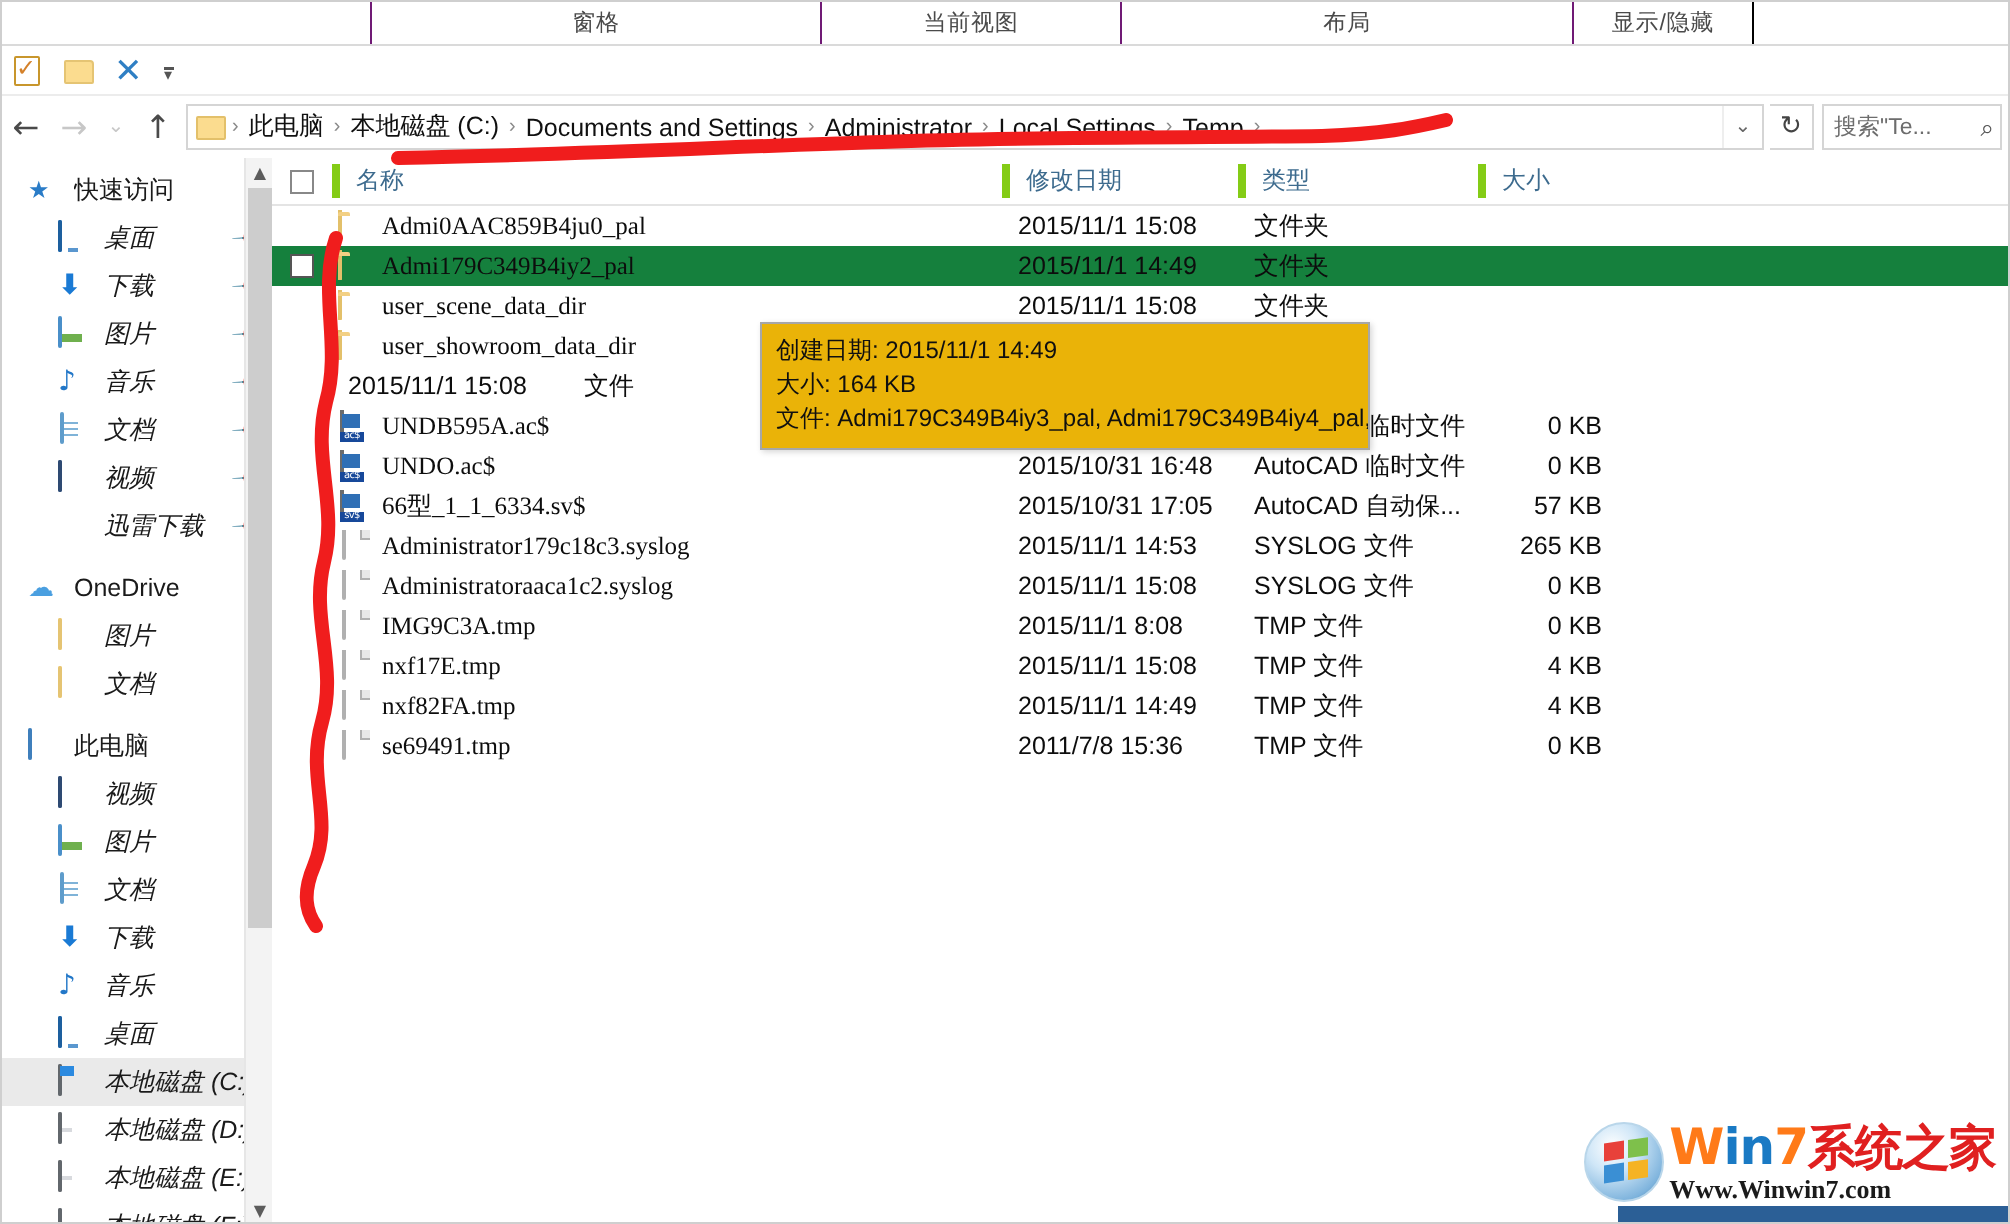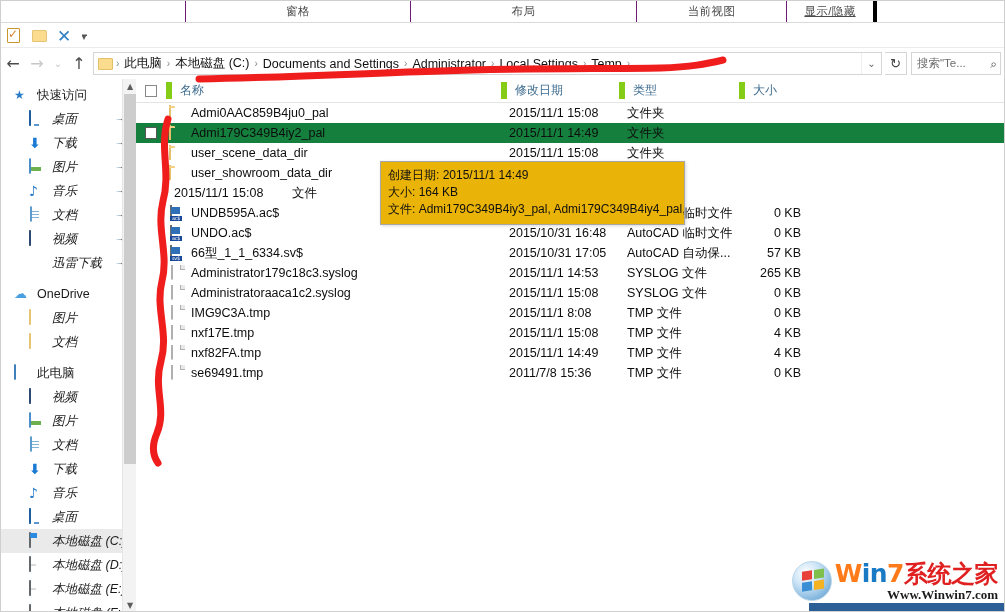--- a/index.html
+++ b/index.html
@@ -32,21 +32,21 @@
     display: flex; align-items: center; justify-content: center;
     font-size: 11.5px;
     color: #4a4a4a;
     border-right: 1px solid #701a75;
     letter-spacing: .4px;
   }
   .rg-0 { width: 185px; }
   .rg-1 { width: 225px; }
   .rg-2 { width: 226px; }
   .rg-3 { width: 150px; }
-  .rg-4 { width: 90px; border-right: 4px solid #000000; text-decoration: underline; }
+  .rg-4 { width: 90px; border-right: 1px solid #000000; }
   .rg-5 { width: 128px; border-right: none; }
 
   
   .qat {
     position: absolute; left: 0; top: 23px;
     width: 1005px; height: 24px;
     background: #ffffff;
     border-bottom: 1px solid #ececec;
     display: flex; align-items: center;
     padding-left: 6px;
@@ -215,41 +215,41 @@
     flex: 1; height: 534px; position: relative;
     background: #ffffff; overflow: hidden;
   }
   .col-head {
     height: 24px; display: flex; align-items: center;
     border-bottom: 1px solid #e4e4e4;
     font-size: 12px; color: #3d6b8e;
     position: relative;
   }
   .ch { padding-left: 8px; white-space: nowrap; cursor: pointer; position: relative; }
-  .ch + .ch { border-left: 6px solid #84cc16; }
+  .ch + .ch { border-left: 4px solid #84cc16; }
   .ch-check { width: 30px; display: flex; align-items: center; justify-content: center; padding: 0; }
   .hdr-checkbox { width: 12px; height: 12px; border: 1.3px solid #888; background: #fff; }
   .ch-name { width: 335px; }
   .ch-date { width: 118px; }
   .ch-type { width: 120px; }
   .ch-size { width: 72px; }
   .sort-arrow {
     position: absolute; left: 50%; top: -7px; transform: translateX(-50%);
     font-size: 10px; color: #5a5a5a; font-family: "DejaVu Sans", sans-serif;
   }
 
   .row {
     height: 20px; display: flex; align-items: center;
     font-size: 12.5px; color: #0d0d0d;
     cursor: default; position: relative;
   }
   .row.selected { background: #15803d; }
   .row .c-check { width: 30px; display:flex; align-items:center; justify-content:center; }
   .row-checkbox { width: 12px; height: 12px; border: 1.3px solid #555; background: #fff; }
-  .row .c-name { width: 335px; display: flex; align-items: center; padding-left: 3px; overflow: hidden; white-space: nowrap; }
+  .row .c-name { width: 335px; display: flex; align-items: center; padding-left: 3px; overflow: hidden; white-space: nowrap; font-family: Liberation Serif, serif; }
   .row .c-date { width: 118px; padding-left: 8px; white-space: nowrap; }
   .row .c-type { width: 120px; padding-left: 8px; white-space: nowrap; }
   .row .c-size { width: 72px; text-align: right; padding-right: 10px; white-space: nowrap; }
 
   .fi { width: 16px; height: 16px; flex: none; margin-right: 6px; position: relative; }
   .fi-folder { width: 15px; height: 12px; background: #fbdc8f; border: 1px solid #e3c06a; border-radius: 1px 2px 1px 1px; margin-top: 2px; }
   .fi-folder::before { content:""; position:absolute; left:0; top:1px; width:6px; height:2px; background:#f3d083; border-radius:1px 1px 0 0; }
   .fi-cad { width: 14px; height: 15px; background: #ffffff; border: 1.2px solid #6b6b6b; border-radius: 1px; margin: 1px 0 0 1px; overflow: hidden; }
   .fi-cad::before { content:""; position:absolute; left:2px; top:2px; width:9px; height:7px; background:#2f6fb5; }
   .fi-cad::after { content:"ac$"; position:absolute; left:1px; bottom:0px; font-size:5px; color:#fff; background:#17489a; width:12px; text-align:center; letter-spacing:-0.3px; font-family:"DejaVu Sans",sans-serif; line-height:5px; }
@@ -287,21 +287,21 @@
     border: 1px solid #b9d6ea;
     position: relative; flex: none; margin-right: 3px;
     overflow: hidden;
   }
   .wm-orb::before {
     content: ""; position: absolute; left: 9px; top: 9px;
     width: 10px; height: 9px; background: #e8413a;
     box-shadow: 12px 0 0 #7ec04b, 0 11px 0 #3a8fd4, 12px 11px 0 #f5b324;
     transform: skewY(-8deg);
   }
-  .wm-text { display: flex; flex-direction: column; line-height: 1; align-items: flex-end; }
+  .wm-text { display: flex; flex-direction: column; line-height: 1; }
   .wm-main {
     font-size: 25px; font-weight: bold; letter-spacing: -0.5px;
     font-family: "DejaVu Sans", sans-serif;
   }
   .wm-w { color: #ff7a18; }
   .wm-in { color: #1a7ac4; }
   .wm-7 { color: #ff7a18; }
   .wm-cn { color: #e02020; font-size: 24px; }
   .wm-url {
     font-size: 13px; color: #1b1b1b; font-weight: bold;
@@ -317,25 +317,25 @@
 
 <div id="app">
 
   <div class="ribbon-strip">
     <div class="ribbon-group rg-0">
         <span></span>
       </div>
     <div class="ribbon-group rg-1">
         <span>窗格</span>
       </div>
+    <div class="ribbon-group rg-3">
+        <span>当前视图</span>
+      </div>
     <div class="ribbon-group rg-2">
         <span>布局</span>
-      </div>
-    <div class="ribbon-group rg-3">
-        <span>当前视图</span>
       </div>
     <div class="ribbon-group rg-4">
         <span>显示/隐藏</span>
       </div>
     <div class="ribbon-group rg-5">
         <span></span>
       </div>
   </div>
 
   <div class="qat">

